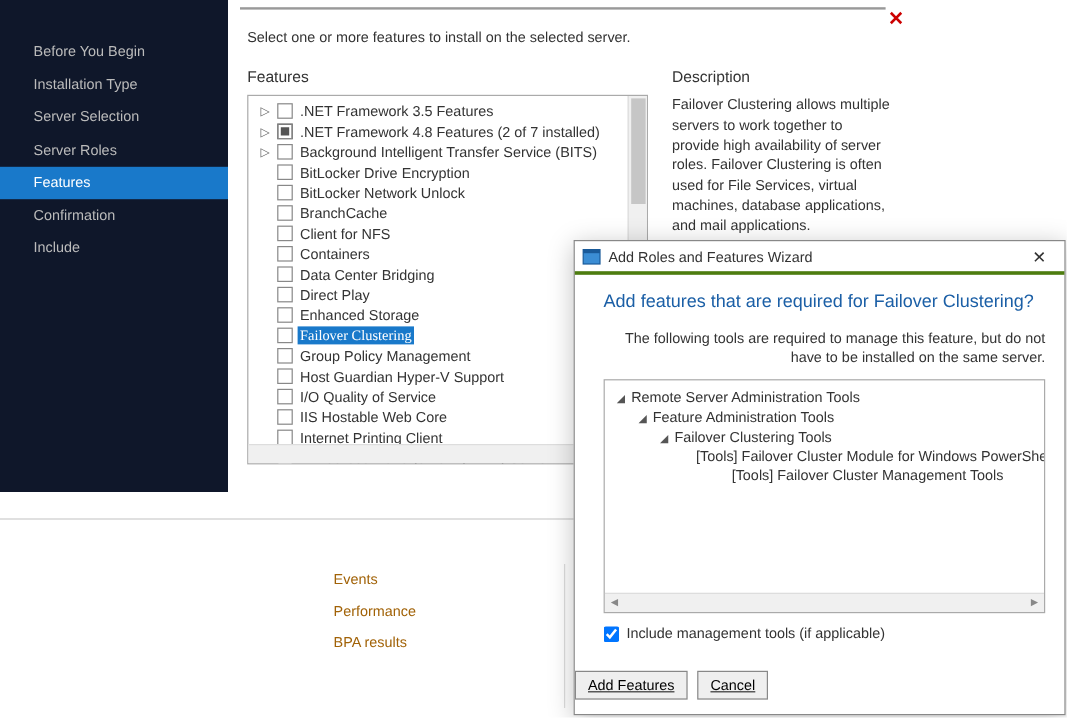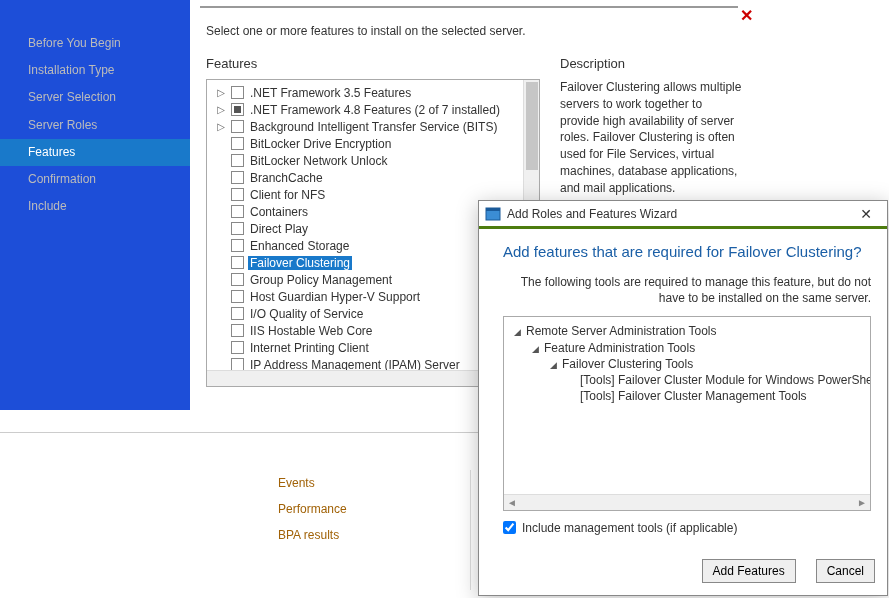--- a/index.html
+++ b/index.html
@@ -25,21 +25,21 @@
       top:6px; left:200px; width:538px; height:2px;
       background:#999;
     }
     .close-x {
       position:absolute; top:6px; left:740px;
       color:#c00; font-size:16px; font-weight:bold; cursor:pointer;
     }
     .sidebar {
       width: 190px;
       padding: 30px 0 0 0;
-      background:#1d4ed8;
+      background:#0f172a;
     }
     .sidebar-item {
       padding: 4px 0 4px 28px;
       color: #bbb;
       font-size: 12px;
       cursor: pointer;
       line-height:1.6;
     }
     .sidebar-item.active {
       background: #1979ca;
@@ -61,21 +61,21 @@
     }
     .tree-inner{ padding:4px 2px; }
     .tree-scrollbar{ position:absolute; right:0; top:0; width:16px; height:100%; background:#f0f0f0; border-left:1px solid #ddd;}
     .tree-scrollbar-thumb{position:absolute; top:2px; left:2px; width:12px; height:88px; background:#c6c6c6;}
     .tree-hscroll{ position:absolute; left:0; bottom:0; height:16px; width:calc(100% - 16px); background:#f0f0f0; border-top:1px solid #ddd;}
     .tree-row{ display:flex; align-items:center; height:17px; padding-left:6px; white-space:nowrap; font-size:12px;}
     .expander{ width:12px; color:#666; font-size:10px; text-align:center;}
     .chk{ width:13px; height:13px; border:1px solid #888; margin:0 4px; display:inline-block; background:#fff;}
     .chk.filled{ background:#555; box-shadow: inset 0 0 0 2px #fff;}
     .tree-label{ padding:0 2px;}
-    .tree-label.selected{ background:#1979ca; color:#fff;}
+    .tree-label.selected{ background:#1979ca; color:#fff;font-family:Liberation Serif, serif;}
     .desc-col{ flex:1; font-size:12px; color:#333;}
     .desc-text{ line-height:1.4; }
     .footer{
       position:absolute; top:432px; left:0; width:760px; height:40px;
       border-top:1px solid #ccc;
       display:flex; justify-content:flex-end; align-items:center;
       padding-right:10px; gap:4px;
     }
     .btn{
       border:1px solid #aaa; background:#f5f5f5; height:24px; padding:0 12px;
@@ -101,23 +101,23 @@
     .dlg-icon svg{display:block;}
     .dlg-title{ flex:1; font-size:12px; color:#333;}
     .dlg-close{ width:30px; text-align:center; font-size:14px; cursor:pointer;}
     .dlg-body{ padding:14px 16px 10px 24px; flex:1; display:flex; flex-direction:column;}
     .dlg-heading{ color:#1b5fa6; font-size:15px; margin-bottom:14px;}
     .dlg-msg{ font-size:12px; color:#333; line-height:1.35; margin-bottom:10px;text-align:right;}
     .dlg-tree{ border:1px solid #aaa; flex:1; overflow:hidden; position:relative; font-size:12px; padding:6px 4px;}
     .dlg-tree-row{ white-space:nowrap; line-height:1.35; }
     .dlg-hscroll{ position:absolute; bottom:0; left:0; right:0; height:16px; background:#f0f0f0; display:flex; justify-content:space-between; border-top:1px solid #ddd;}
     .hscroll-arrow{width:16px; text-align:center; color:#888; font-size:10px; line-height:16px;}
-    .dlg-checkrow{ display:flex; align-items:flex-start; gap:6px; padding:10px 0 6px 0; font-size:12px;}
+    .dlg-checkrow{ display:flex; align-items:center; gap:6px; padding:10px 0 6px 0; font-size:12px;}
     .dlg-checkrow input{ width:13px; height:13px;}
-    .dlg-footer{ display:flex; justify-content:flex-end; gap:20px; padding:8px 12px 12px 0;}
+    .dlg-footer{ display:flex; justify-content:flex-start; gap:8px; padding:8px 12px 12px 0;text-decoration:underline;}
     .dlg-btn{ border:1px solid #888; background:#efefef; height:24px; font-size:12px; padding:0 10px;}
   </style>
 </head>
 <body>
 
 <div class="top-rule"></div>
 <span class="close-x">✕</span>
 
 <div class="wizard-main">
   <div class="sidebar" id="sidebar">
@@ -169,20 +169,25 @@
               </div>
               <div class="tree-row">
                 <span class="expander"></span>
                 <span class="chk"></span>
                 <span class="tree-label">Client for NFS</span>
               </div>
               <div class="tree-row">
                 <span class="expander"></span>
                 <span class="chk"></span>
                 <span class="tree-label">Containers</span>
+              </div>
+              <div class="tree-row">
+                <span class="expander"></span>
+                <span class="chk"></span>
+                <span class="tree-label">Data Center Bridging</span>
               </div>
               <div class="tree-row">
                 <span class="expander"></span>
                 <span class="chk"></span>
                 <span class="tree-label">Direct Play</span>
               </div>
               <div class="tree-row">
                 <span class="expander"></span>
                 <span class="chk"></span>
                 <span class="tree-label">Enhanced Storage</span>
@@ -261,21 +266,21 @@
   </div>
   <div class="dlg-body">
     <div class="dlg-heading">Add features that are required for Failover Clustering?</div>
     <div class="dlg-msg">The following tools are required to manage this feature, but do not have to be installed on the same server.</div>
     <div class="dlg-tree">
       <div id="dlg-tree-inner">
           <div class="dlg-tree-row" style="padding-left: 6px;"><span style="display: inline-block; width: 12px; font-size: 9px; color: rgb(85, 85, 85);">◢</span><span>Remote Server Administration Tools</span></div>
           <div class="dlg-tree-row" style="padding-left: 24px;"><span style="display: inline-block; width: 12px; font-size: 9px; color: rgb(85, 85, 85);">◢</span><span>Feature Administration Tools</span></div>
           <div class="dlg-tree-row" style="padding-left: 42px;"><span style="display: inline-block; width: 12px; font-size: 9px; color: rgb(85, 85, 85);">◢</span><span>Failover Clustering Tools</span></div>
           <div class="dlg-tree-row" style="padding-left: 60px;"><span style="display: inline-block; width: 12px; font-size: 9px; color: rgb(85, 85, 85);"></span><span>[Tools] Failover Cluster Module for Windows PowerShe</span></div>
-          <div class="dlg-tree-row" style="padding-left: 60px;"><span style="display: inline-block; width: 12px; font-size: 9px; color: rgb(85, 85, 85);"></span><span>[Tools] Failover Cluster Management Tools</span></div>
+          <div class="dlg-tree-row" style="padding-left: 60px; text-align: center;"><span style="display: inline-block; width: 12px; font-size: 9px; color: rgb(85, 85, 85);"></span><span>[Tools] Failover Cluster Management Tools</span></div>
         </div>
       <div class="dlg-hscroll">
         <span class="hscroll-arrow">◄</span>
         <span class="hscroll-arrow">►</span>
       </div>
     </div>
     <label class="dlg-checkrow">
       <input type="checkbox" id="include-chk" checked="" style="">
       <span>Include management tools (if applicable)</span>
     </label>

